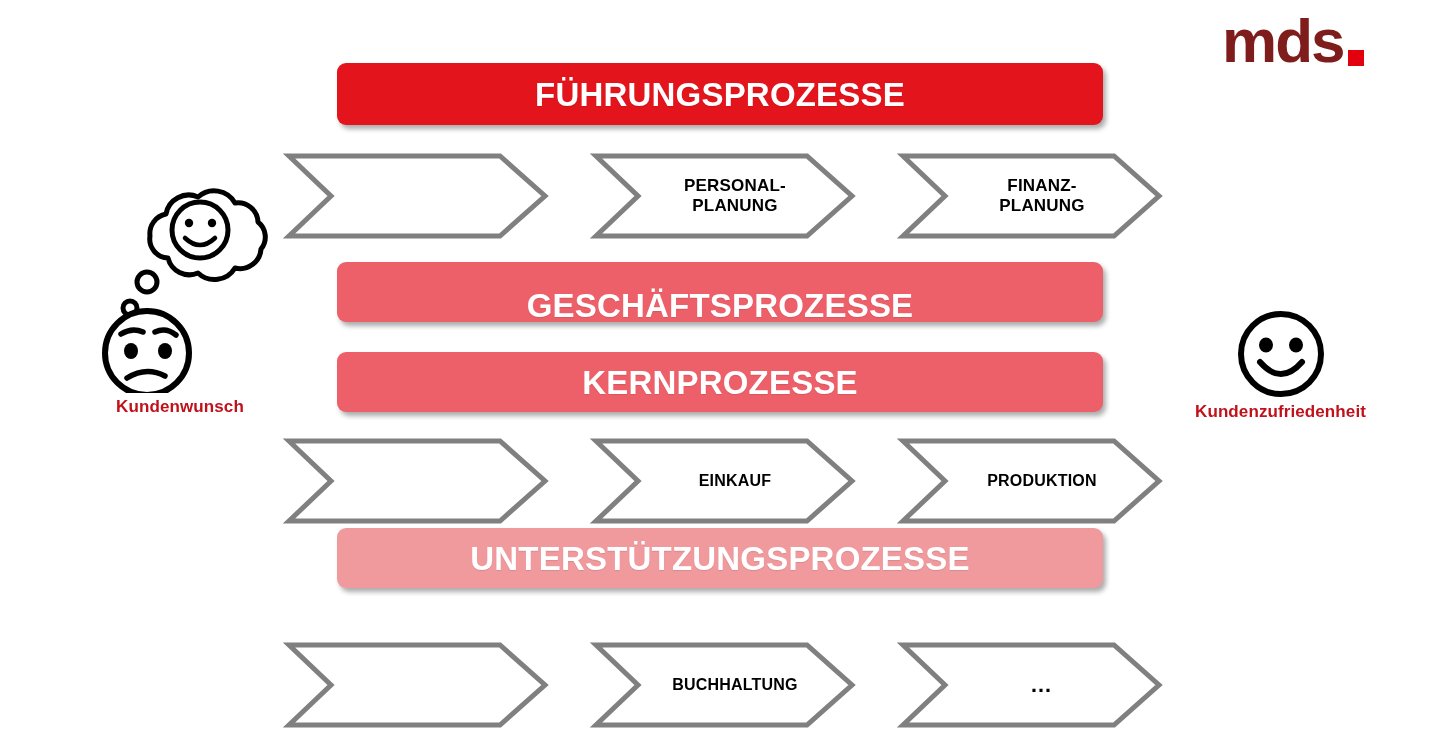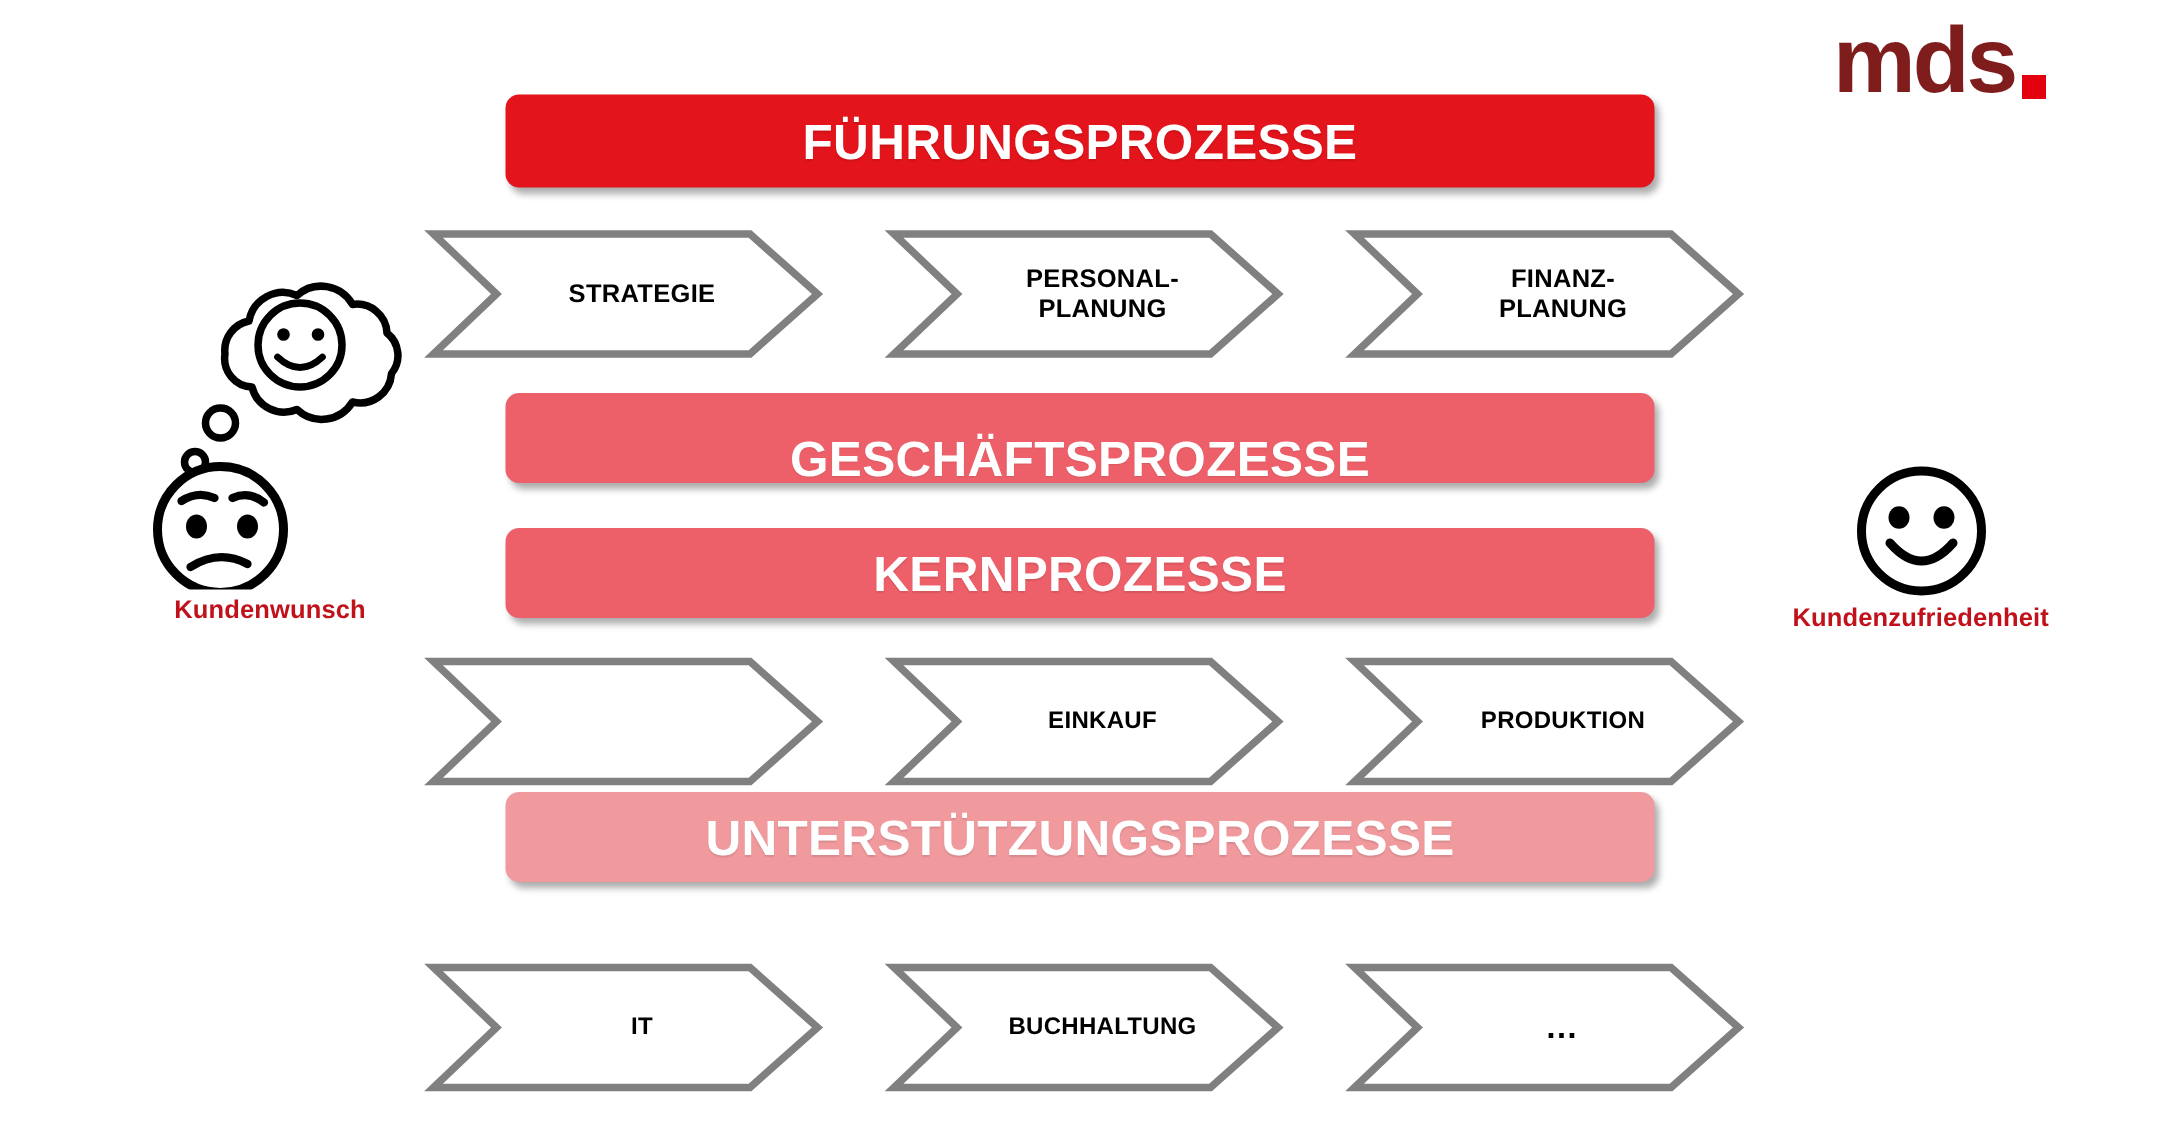--- a/index.html
+++ b/index.html
@@ -194,23 +194,20 @@
 </div>
 
 <div id="band-fuehrung" class="band" style="background: rgb(227, 20, 27);">
   <span class="band-label">FÜHRUNGSPROZESSE</span>
 </div>
 
 <div class="chevron row-a col-1">
   <svg viewBox="0 0 264 88" preserveAspectRatio="none">
     <polygon points="4,4 215,4 260,44 215,84 4,84 46,44" fill="#ffffff" stroke="#808080" stroke-width="5" stroke-linejoin="miter"></polygon>
   </svg>
-  <div class="chevron-text">
-    <span>STRATEGIE</span>
-  </div>
 </div>
 
 <div class="chevron row-a col-2">
   <svg viewBox="0 0 264 88" preserveAspectRatio="none">
     <polygon points="4,4 215,4 260,44 215,84 4,84 46,44" fill="#ffffff" stroke="#808080" stroke-width="5" stroke-linejoin="miter"></polygon>
   </svg>
   <div class="chevron-text">
     <span>PERSONAL-</span>
     <span>PLANUNG</span>
   </div>
@@ -259,23 +256,20 @@
 </div>
 
 <div id="band-unterstuetzung" class="band" style="background: rgb(240, 154, 158);">
   <span class="band-label">UNTERSTÜTZUNGSPROZESSE</span>
 </div>
 
 <div class="chevron row-c col-1">
   <svg viewBox="0 0 264 88" preserveAspectRatio="none">
     <polygon points="4,4 215,4 260,44 215,84 4,84 46,44" fill="#ffffff" stroke="#808080" stroke-width="5" stroke-linejoin="miter"></polygon>
   </svg>
-  <div class="chevron-text small">
-    <span>IT</span>
-  </div>
 </div>
 
 <div class="chevron row-c col-2">
   <svg viewBox="0 0 264 88" preserveAspectRatio="none">
     <polygon points="4,4 215,4 260,44 215,84 4,84 46,44" fill="#ffffff" stroke="#808080" stroke-width="5" stroke-linejoin="miter"></polygon>
   </svg>
   <div class="chevron-text small">
     <span>BUCHHALTUNG</span>
   </div>
 </div>

